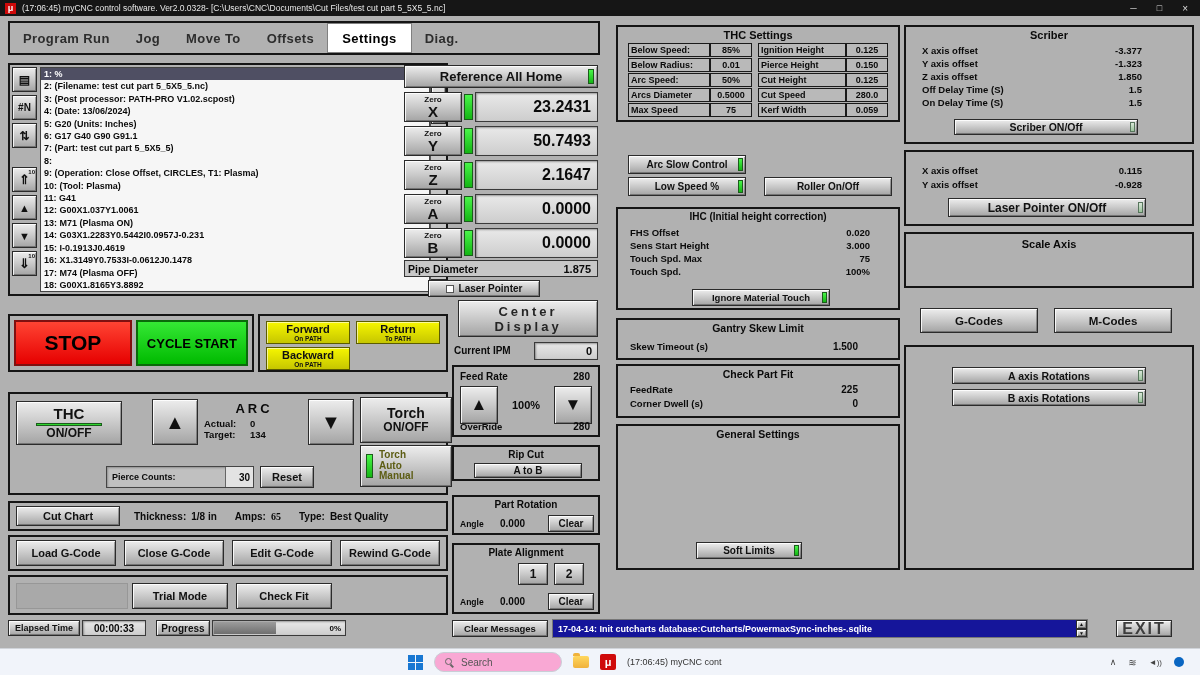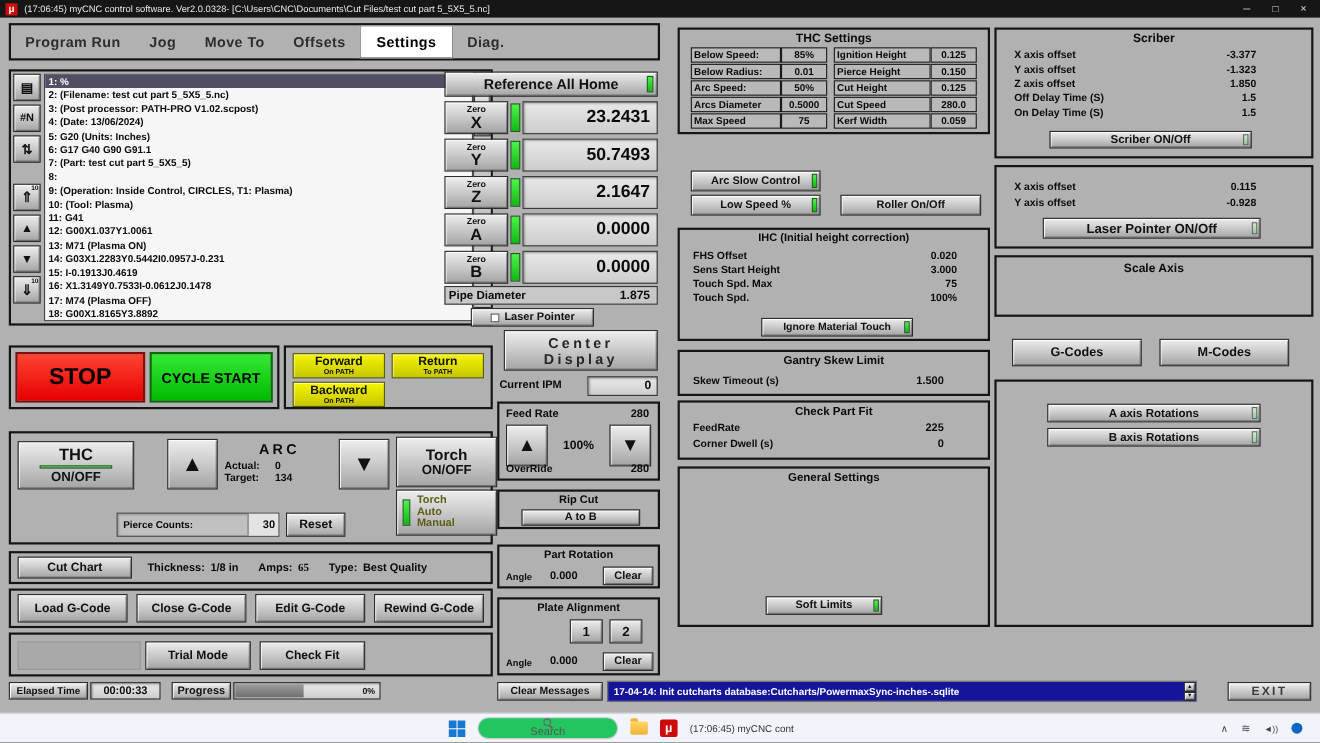--- a/index.html
+++ b/index.html
@@ -15,21 +15,21 @@
 .ledg{background:linear-gradient(180deg,#d8e6d8,#9cc49c);border:1px solid #57755c;}
 .title-c{position:absolute;left:0;right:0;text-align:center;font-weight:bold;}
 .cell{border:1px solid #1a1a1a;font-size:9px;font-weight:bold;display:flex;align-items:center;background:#b9b9b9;}
 .yb{background:linear-gradient(180deg,#f6f600,#c6c600);border:1px solid #5c5c00;box-shadow:inset 1px 1px 0 rgba(255,255,255,.6);display:flex;flex-direction:column;align-items:center;justify-content:center;font-weight:bold;color:#111;}
 .glin{position:relative;font-size:9px;font-weight:bold;line-height:12.4px;padding-left:3px;white-space:nowrap;}
 .sel{background:#4f4f63;color:#fff;}
 .srow{display:flex;align-items:center;height:13px;font-size:9.5px;font-weight:bold;}
 .srow .sl{flex:1;}
 .winlogo{display:grid;grid-template-columns:7px 7px;grid-template-rows:7px 7px;gap:1px;}
 .winlogo span{background:#1877d2;}
-.search{width:128px;height:20px;background:#22c55e;border:1px solid #c9ced6;border-radius:11px;display:flex;align-items:center;gap:7px;padding:0 10px;font-size:10px;color:#555;flex-direction:column;}
+.search{width:128px;height:20px;background:#f9a8d4;border:1px solid #c9ced6;border-radius:11px;display:flex;align-items:center;gap:7px;padding:0 10px;font-size:10px;color:#555;}
 .mag{width:9px;height:9px;position:relative;display:inline-block;}
 .mag::before{content:"";position:absolute;width:5px;height:5px;border:1.5px solid #666;border-radius:50%;left:0;top:0;}
 .mag::after{content:"";position:absolute;width:4px;height:1.5px;background:#666;transform:rotate(45deg);left:5px;top:7px;}
 .folder{width:16px;height:12px;background:linear-gradient(#ffd75e,#f0b23c);border-radius:2px;position:relative;}
 .folder::before{content:"";position:absolute;top:-3px;left:0;width:7px;height:3px;background:#f0b23c;border-radius:2px 2px 0 0;}
 .mutile{width:16px;height:16px;background:#cf0a0a;color:#fff;font-weight:bold;font-size:11px;border-radius:2px;display:flex;align-items:center;justify-content:center;}
 .badge{position:absolute;top:1px;right:1px;font-size:6px;font-weight:bold;}
 </style>
 </head>
 <body>
@@ -82,21 +82,21 @@
     </div>
     <div style="flex:1;margin:2px 0 2px 0;border:1px solid #444;background:#f6f6f6;overflow:hidden;">
       <div class="glin sel">1: %</div>
       <div class="glin">2: (Filename: test cut part 5_5X5_5.nc)</div>
       <div class="glin">3: (Post processor: PATH-PRO V1.02.scpost)</div>
       <div class="glin">4: (Date: 13/06/2024)</div>
       <div class="glin">5: G20 (Units: Inches)</div>
       <div class="glin">6: G17 G40 G90 G91.1</div>
       <div class="glin">7: (Part: test cut part 5_5X5_5)</div>
       <div class="glin">8:</div>
-      <div class="glin">9: (Operation: Inside Control, CIRCLES, T1: Plasma)</div>
+      <div class="glin">9: (Operation: Close Offset, CIRCLES, T1: Plasma)</div>
       <div class="glin">10: (Tool: Plasma)</div>
       <div class="glin">11: G41</div>
       <div class="glin">12: G00X1.037Y1.0061</div>
       <div class="glin">13: M71 (Plasma ON)</div>
       <div class="glin">14: G03X1.2283Y0.5442I0.0957J-0.231</div>
       <div class="glin">15: I-0.1913J0.4619</div>
       <div class="glin">16: X1.3149Y0.7533I-0.0612J0.1478</div>
       <div class="glin">17: M74 (Plasma OFF)</div>
       <div class="glin">18: G00X1.8165Y3.8892</div>
     </div>
@@ -464,21 +464,21 @@
     </div>
   </div>
 
   <div class="abs flex" style="left:552px;top:619px;width:536px;height:19px;background:#15159a;border:1px solid #777;color:#fff;font-size:9px;font-weight:bold;padding-left:5px;position:absolute;">
     <span>17-04-14: Init cutcharts database:Cutcharts/PowermaxSync-inches-.sqlite</span>
     <div class="abs col" style="right:0;top:0;bottom:0;width:11px;">
       <div class="b" style="flex:1;font-size:5px;">▲</div>
       <div class="b" style="flex:1;font-size:5px;">▼</div>
     </div>
   </div>
-  <div class="b abs" style="left:1116px;top:620px;width:76px;height:17px;font-size:11px;letter-spacing:2px;color:#3d3d3d;">EXIT</div>
+  <div class="b abs" style="left:1116px;top:620px;width:56px;height:17px;font-size:16px;letter-spacing:2px;color:#3d3d3d;">EXIT</div>
 
   <div class="abs flex" style="left:0;top:648px;width:1200px;height:27px;background:#f1f4fa;border-top:1px solid #d0d4da;padding-left:408px;gap:11px;">
     <span class="winlogo">
         <span></span>
         <span></span>
         <span></span>
         <span></span>
       </span>
     <span class="search">
         <span class="mag"></span>

